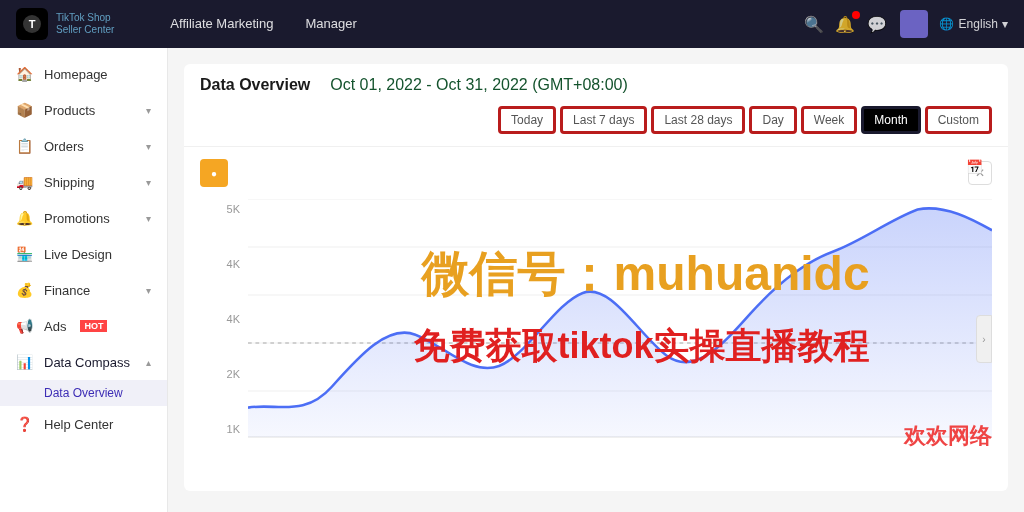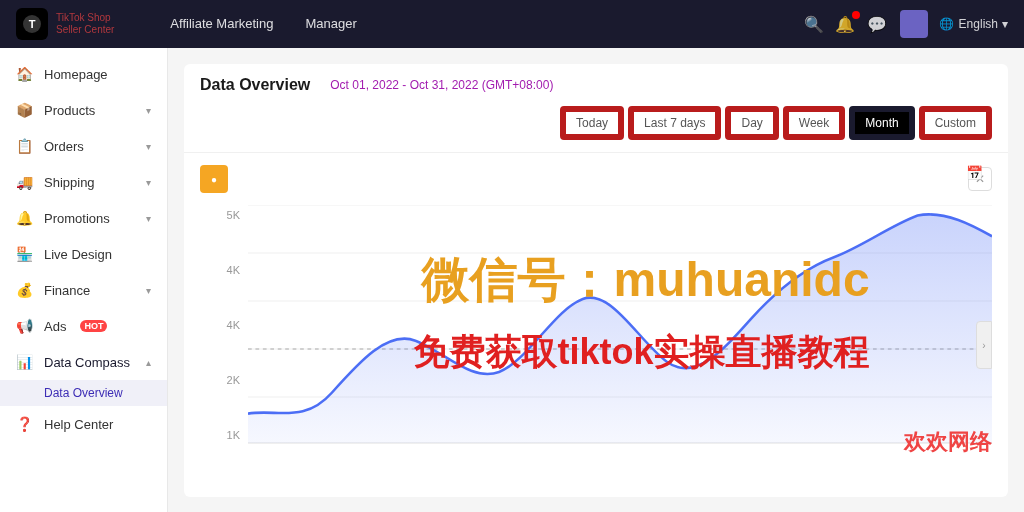--- a/index.html
+++ b/index.html
@@ -22,21 +22,21 @@
       gap: 8px;
       margin-right: 16px;
     }
     .logo-icon {
       width: 32px; height: 32px;
       background: black;
       border-radius: 6px;
       display: flex; align-items: center; justify-content: center;
       color: white; font-weight: bold; font-size: 10px;
     }
-    .logo-text { color: #ef4444; font-size: 12px; line-height: 1.2; }
+    .logo-text { color: #7dd3fc; font-size: 12px; line-height: 1.2; }
     .logo-text span { display: block; font-size: 10px; opacity: 0.7; }
     .nav-links { display: flex; gap: 0; align-items: center; flex: 1; }
     .nav-link {
       color: rgba(255,255,255,0.85);
       font-size: 13px;
       padding: 0 16px;
       height: 60px;
       display: flex;
       align-items: center;
       cursor: pointer;
@@ -98,21 +98,21 @@
       color: #333;
       font-size: 13px;
       gap: 10px;
       position: relative;
     }
     .sidebar-item.active { color: #1a1a2e; font-weight: 500; }
     .sidebar-icon { font-size: 14px; width: 18px; text-align: center; color: #666; }
     .sidebar-arrow { margin-left: auto; font-size: 10px; color: #999; }
     .sidebar-sub { padding: 6px 16px 6px 44px; color: #555; cursor: pointer; font-size: 12px; }
     .sidebar-sub.active { color: #3d2db5; font-weight: 500; background: #f0f0f8; }
-    .hot-badge { background: #ff4444; color: white; font-size: 9px; padding: 1px 4px; border-radius: 6px; margin-left: 4px; font-weight: bold; }
+    .hot-badge { background: #ff4444; color: white; font-size: 9px; padding: 1px 4px; border-radius: 0; margin-left: 4px; font-weight: bold; }
 
     
     .content {
       flex: 1;
       overflow: hidden;
       display: flex;
       flex-direction: column;
       background: #f5f5f5;
     }
     .content-inner {
@@ -135,32 +135,32 @@
       gap: 12px;
       flex-wrap: wrap;
     }
     .panel-title {
       font-size: 16px;
       font-weight: 600;
       color: #1a1a1a;
       margin-right: 8px;
     }
     .date-range {
-      color: #a21caf;
-      font-size: 12px;
+      color: #14532d;
+      font-size: 16px;
     }
     .filter-btns {
       display: flex;
       gap: 4px;
       margin-left: auto;
       align-items: center;
     }
     .filter-btn {
       padding: 4px 10px;
-      border: 6px solid #b91c1c;
+      border: 3px solid #b91c1c;
       border-radius: 4px;
       background: white;
       color: #555;
       font-size: 12px;
       cursor: pointer;
     }
     .filter-btn.active {
       background: #000000;
       color: white;
       border-color: #1a1a2e;
@@ -401,20 +401,21 @@
     <div class="content-inner">
 
       <div class="panel">
 
         <div class="panel-header">
           <span class="panel-title">Data Overview</span>
           <span class="date-range">Oct 01, 2022 - Oct 31, 2022 (GMT+08:00)</span>
           <div class="filter-btns">
             <button class="filter-btn">Today</button>
             <button class="filter-btn">Last 7 days</button>
+            <button class="filter-btn">Last 28 days</button>
             <button class="filter-btn">Day</button>
             <button class="filter-btn">Week</button>
             <button class="filter-btn active">Month</button>
             <button class="filter-btn">Custom</button>
           </div>
         </div>
 
         <div class="panel-body" style="position:relative; min-height:340px;">
 
           <div class="data-tabs">

